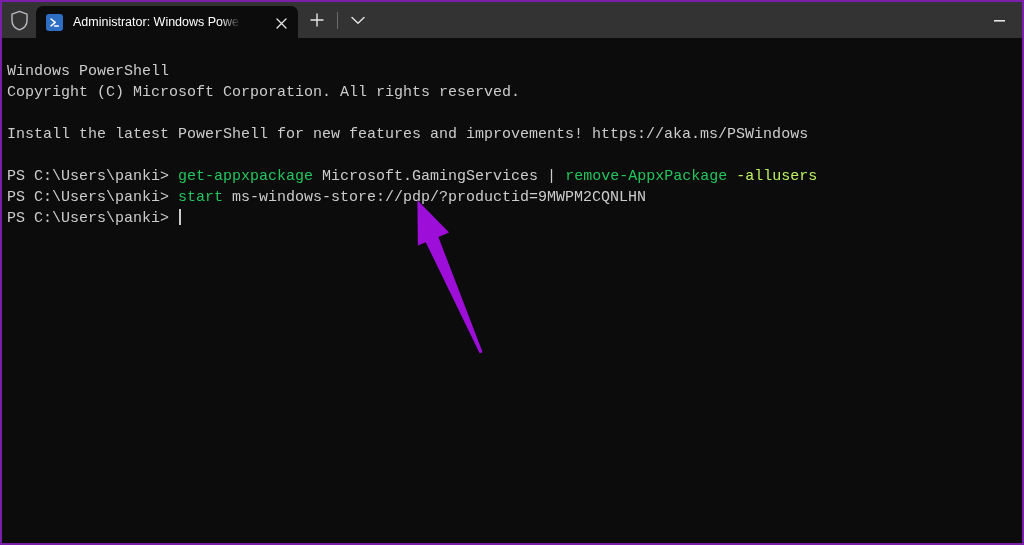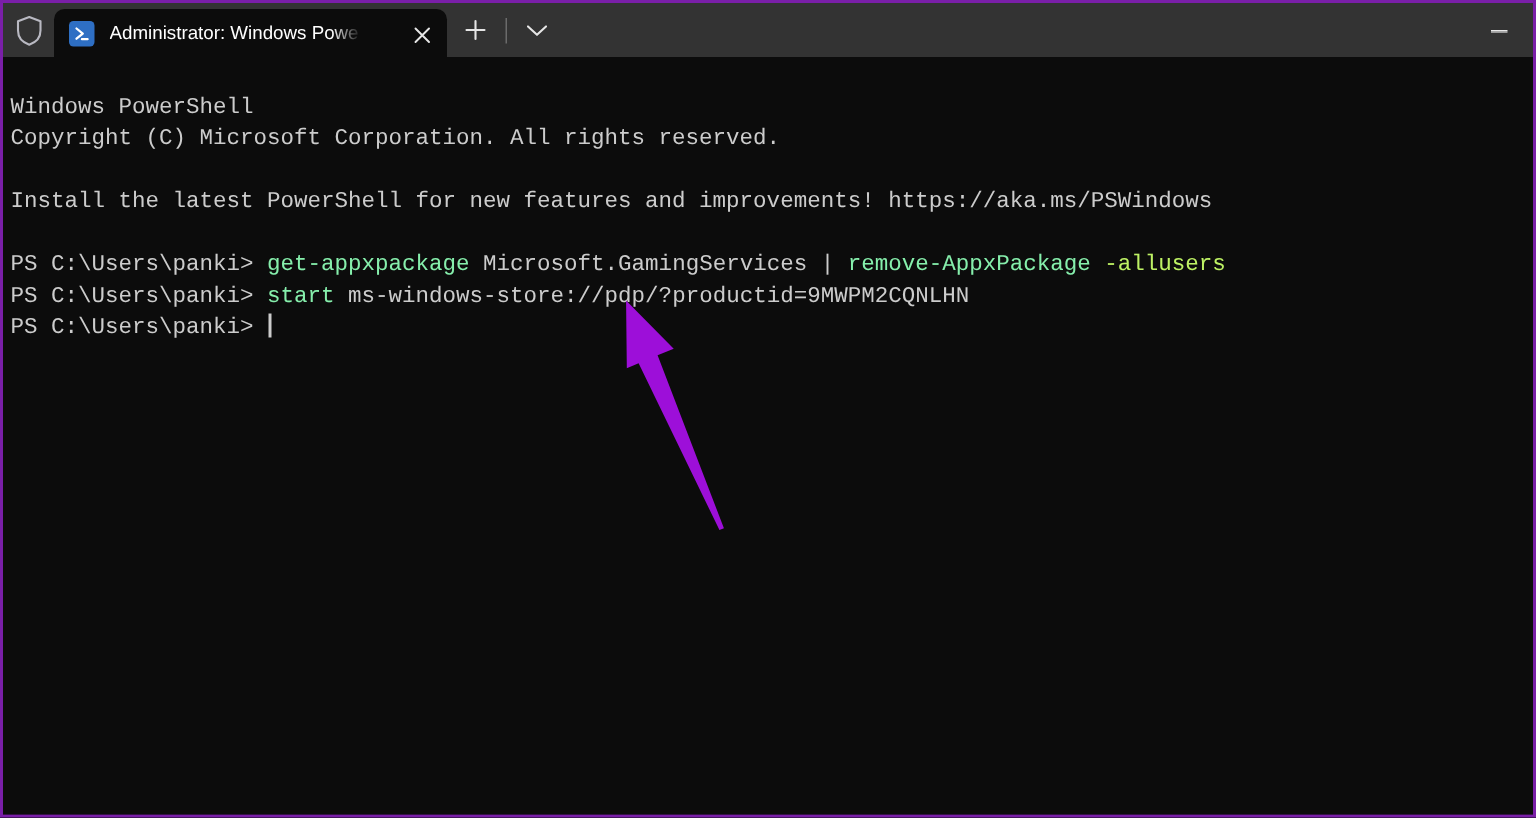--- a/index.html
+++ b/index.html
@@ -150,21 +150,21 @@
     font-family: Liberation Mono, monospace;
     font-size: 15px;
     line-height: 21px;
     white-space: pre;
     letter-spacing: 0px;
     margin-top: 16px;
   }
   .line { height: 21px; }
   .blank { height: 21px; }
   .c-default { color: #cccccc; }
-  .c-cmd { color: #86efac; }
+  .c-cmd { color: #22c55e; }
   .c-param { color: #bef264; }
   .cursor {
     display: inline-block;
     width: 2px;
     height: 16px;
     background: #cccccc;
     vertical-align: -3px;
     margin-left: 1px;
   }
 

